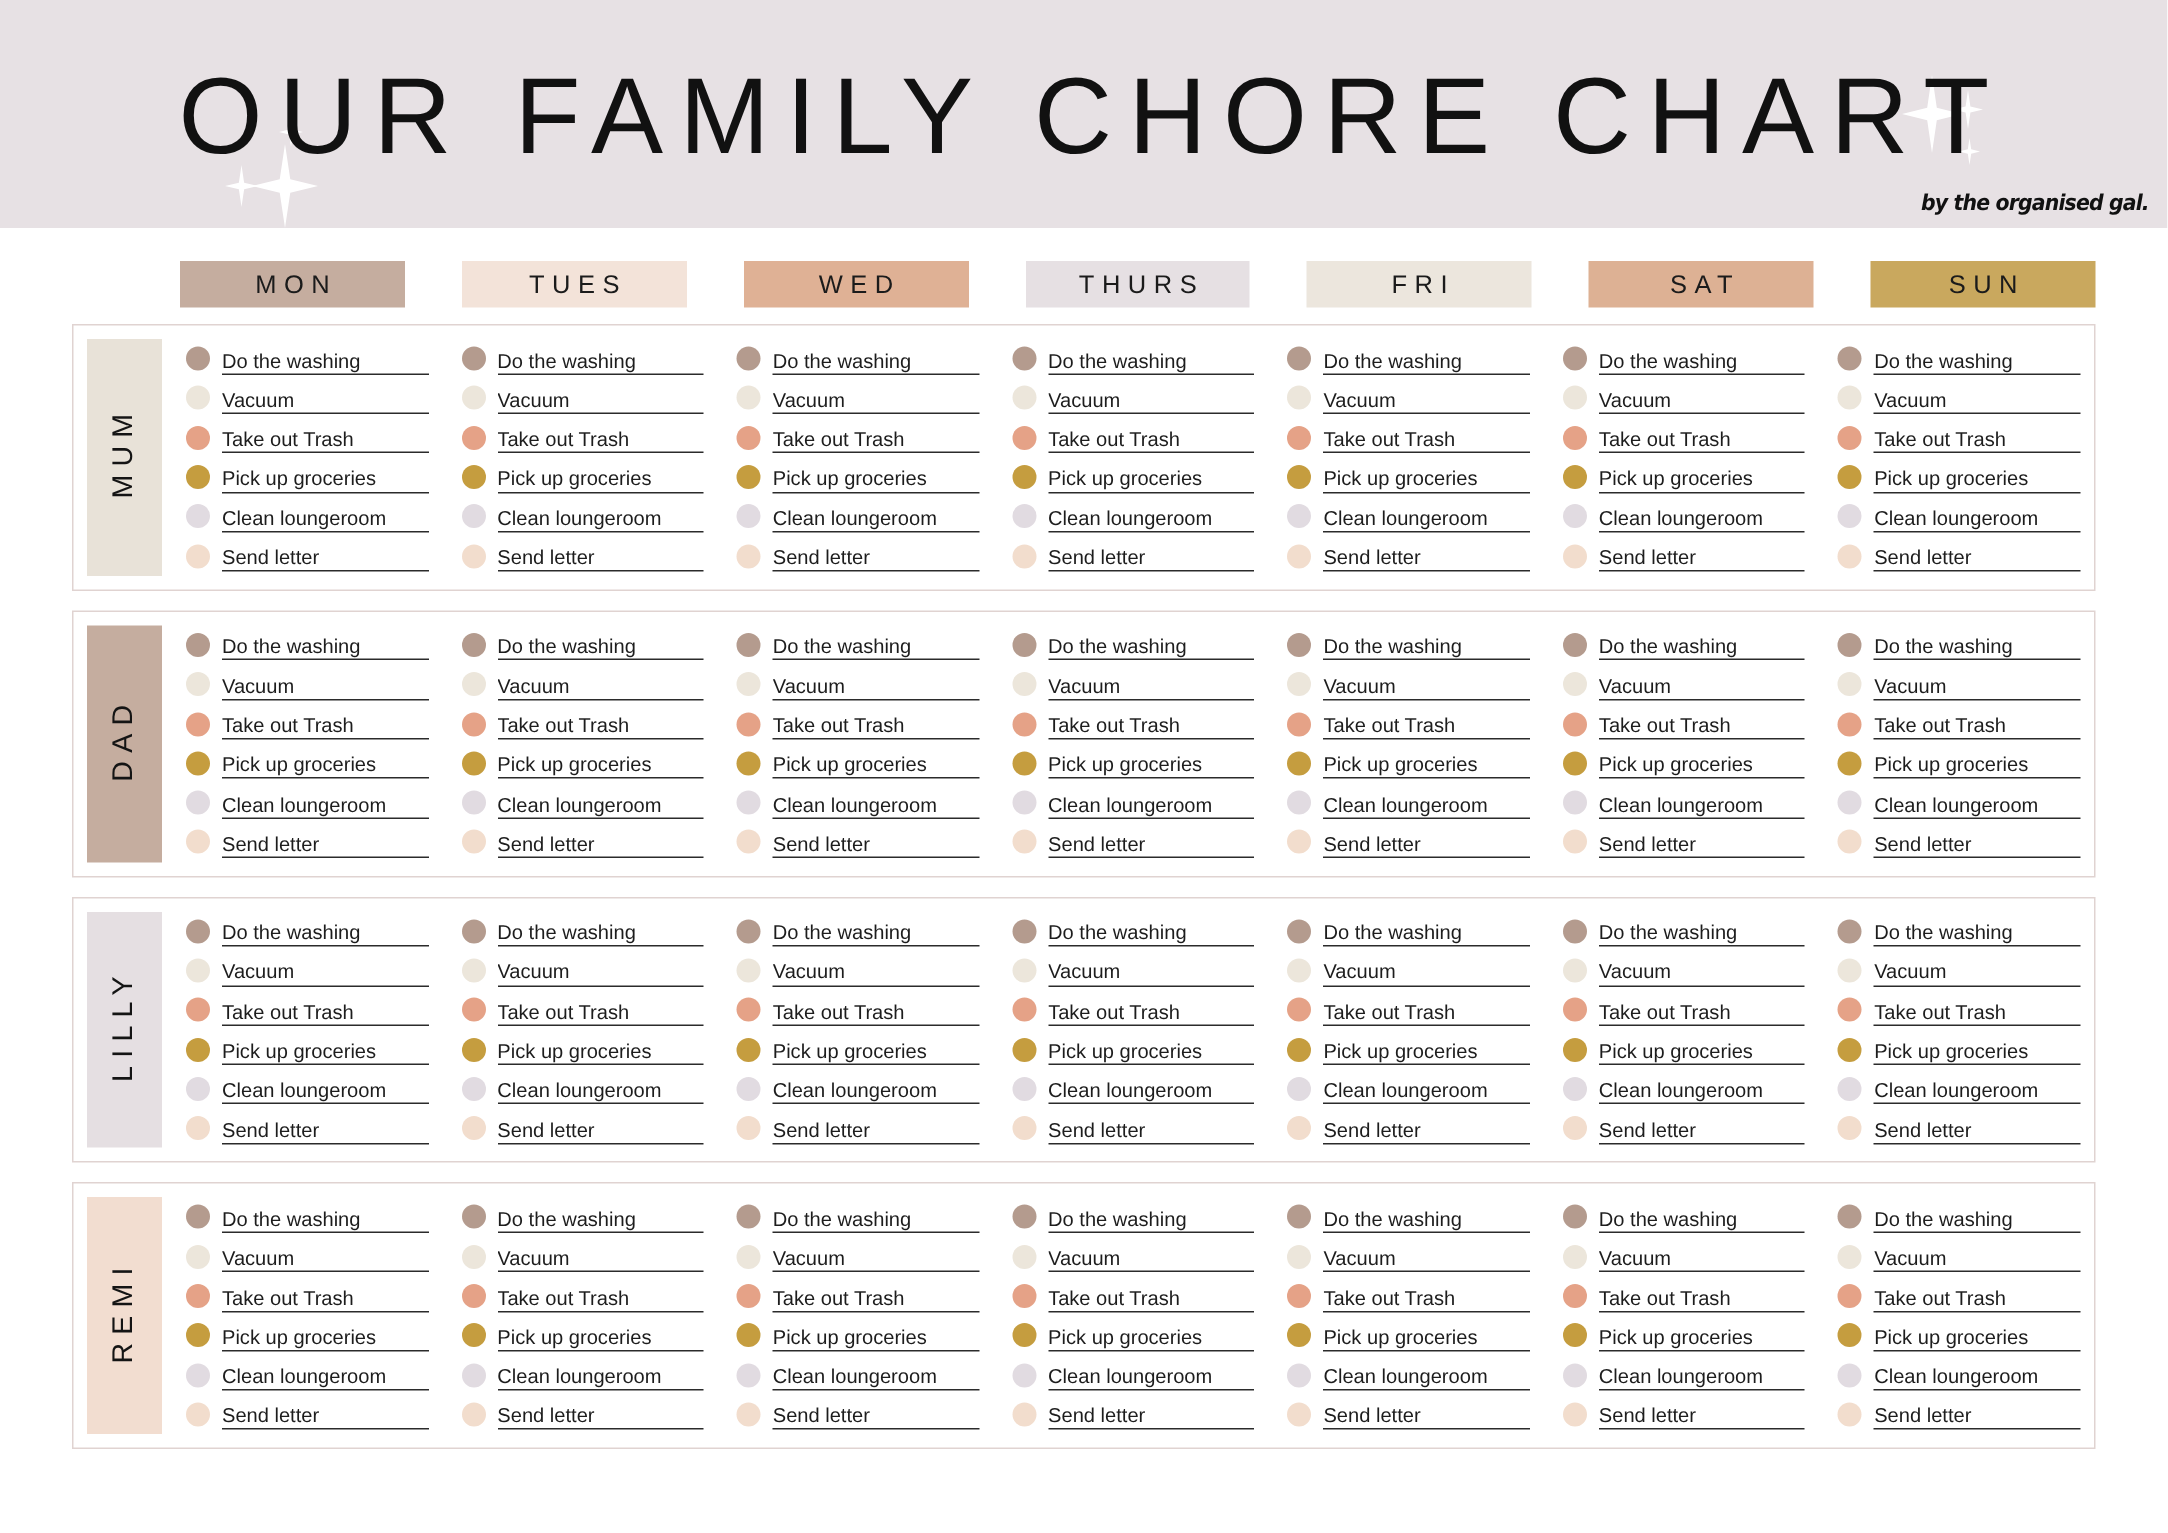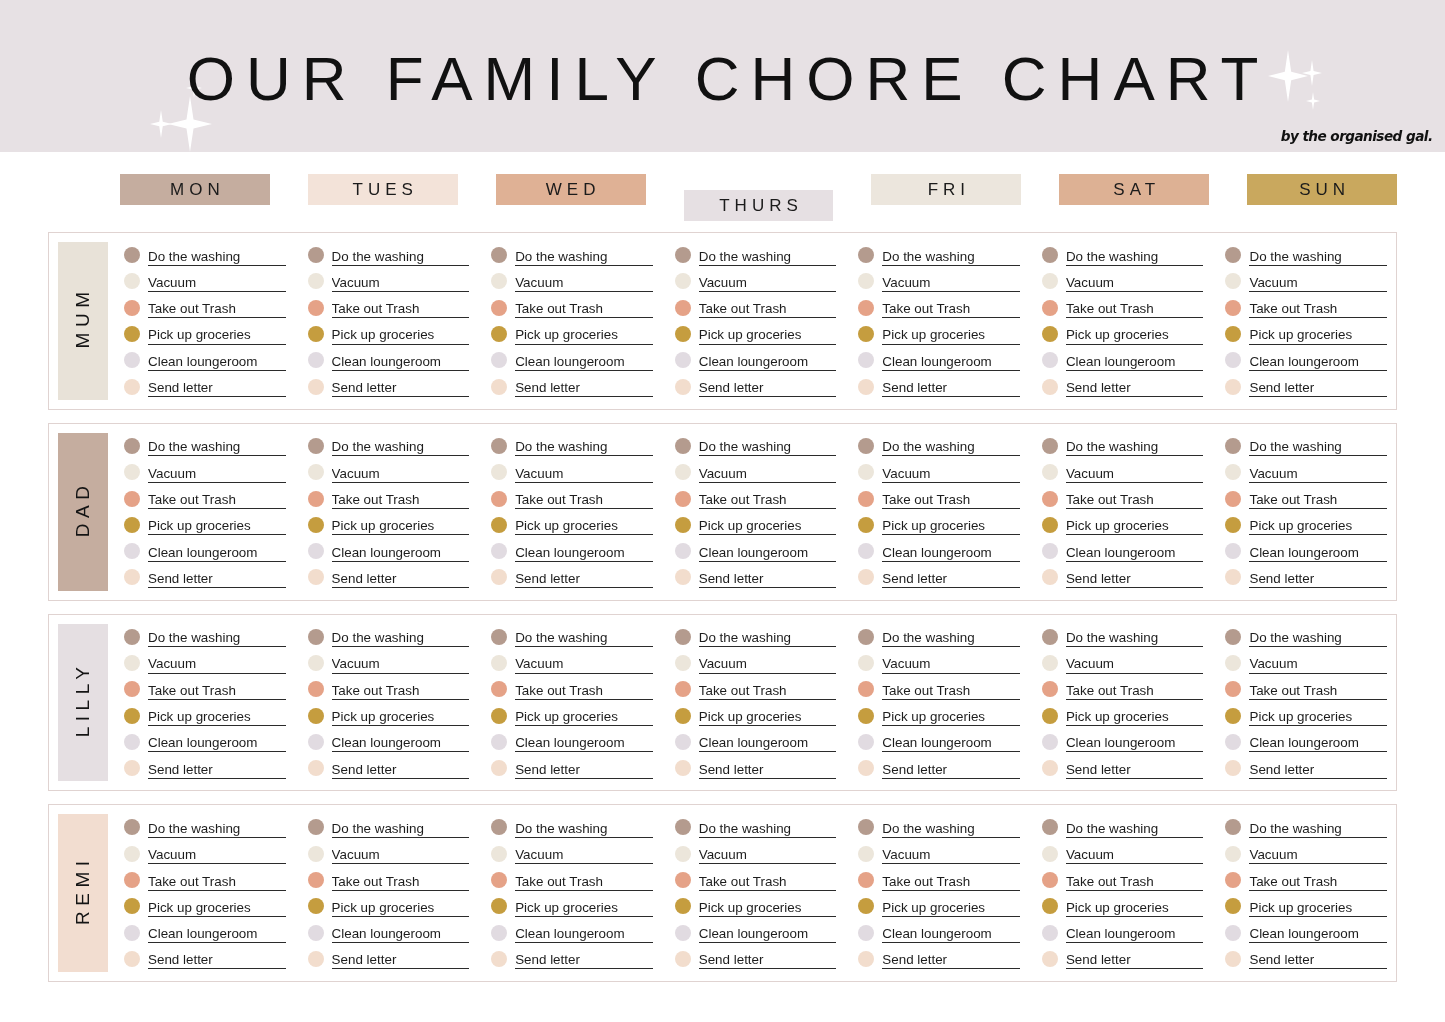--- a/index.html
+++ b/index.html
@@ -42,21 +42,21 @@
     letter-spacing: 10px;
     color: #1b1b1b;
     font-weight: 400;
     text-indent: 10px;
     line-height: 1;
     margin-bottom: 12px;
     font-family: "Liberation Sans", sans-serif;
   }
 
   .maintitle {
-    font-size: 62px;
+    font-size: 72px;
     letter-spacing: 11px;
     color: #111111;
     font-weight: 400;
     text-indent: 11px;
     line-height: 1.05;
     font-family: "Liberation Sans", sans-serif;
     white-space: nowrap;
   }
 
   .brand {
@@ -229,21 +229,21 @@
   <div class="brand">by the organised gal.</div>
 </div>
 
 <div class="sheet">
   <div class="grid-wrap">
 
     <div class="day-row" id="day-row">
         <div class="day-cell" style="background: rgb(197, 173, 159);">MON</div>
         <div class="day-cell" style="background: rgb(243, 227, 217);">TUES</div>
         <div class="day-cell" style="background: rgb(223, 177, 149);">WED</div>
-        <div class="day-cell" style="background: rgb(230, 224, 227); margin-top: 16px;">THURS</div>
+        <div class="day-cell" style="background: rgb(230, 224, 227);">THURS</div>
         <div class="day-cell" style="background: rgb(236, 230, 221);">FRI</div>
         <div class="day-cell" style="background: rgb(221, 177, 148);">SAT</div>
         <div class="day-cell" style="background: rgb(201, 168, 94);">SUN</div>
       </div>
 
     <div id="person-cards">
         <div class="person-card" style="border-color: rgb(224, 211, 209);">
           <div class="name-tile" style="background: rgb(232, 226, 216);">
             <div class="name-text">MUM</div>
           </div>

